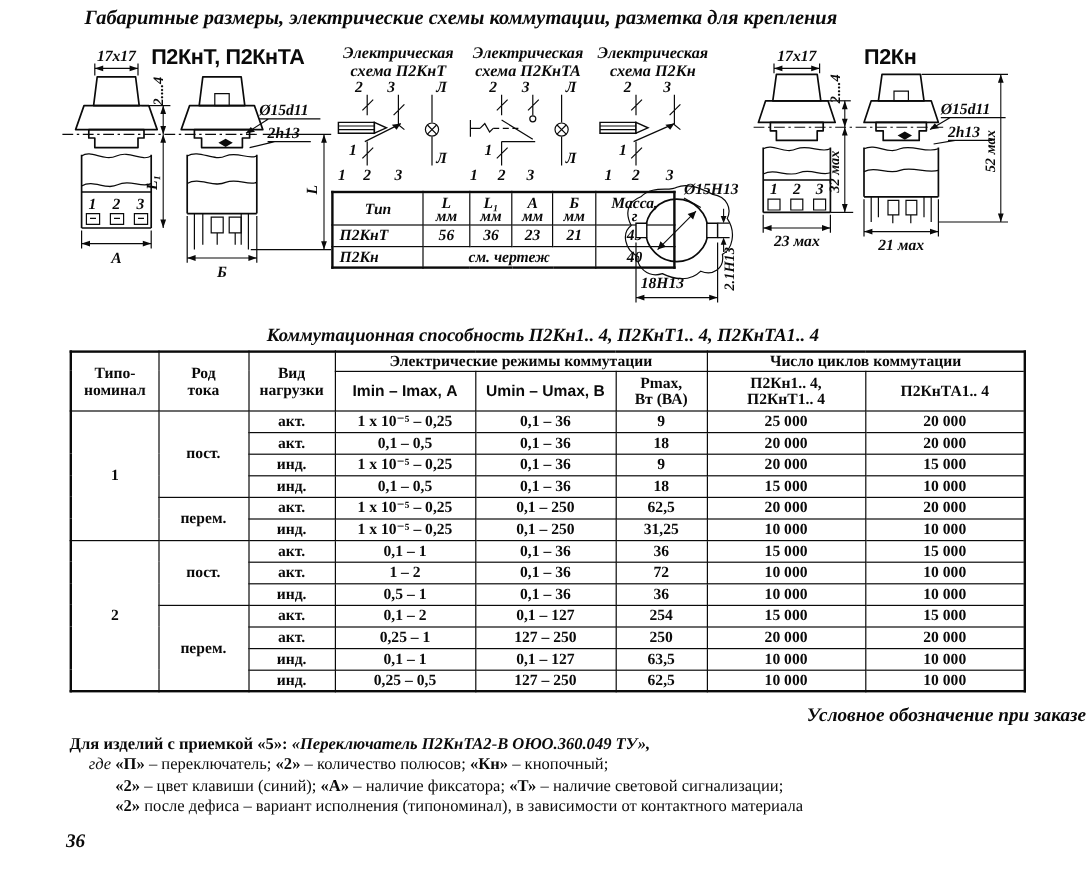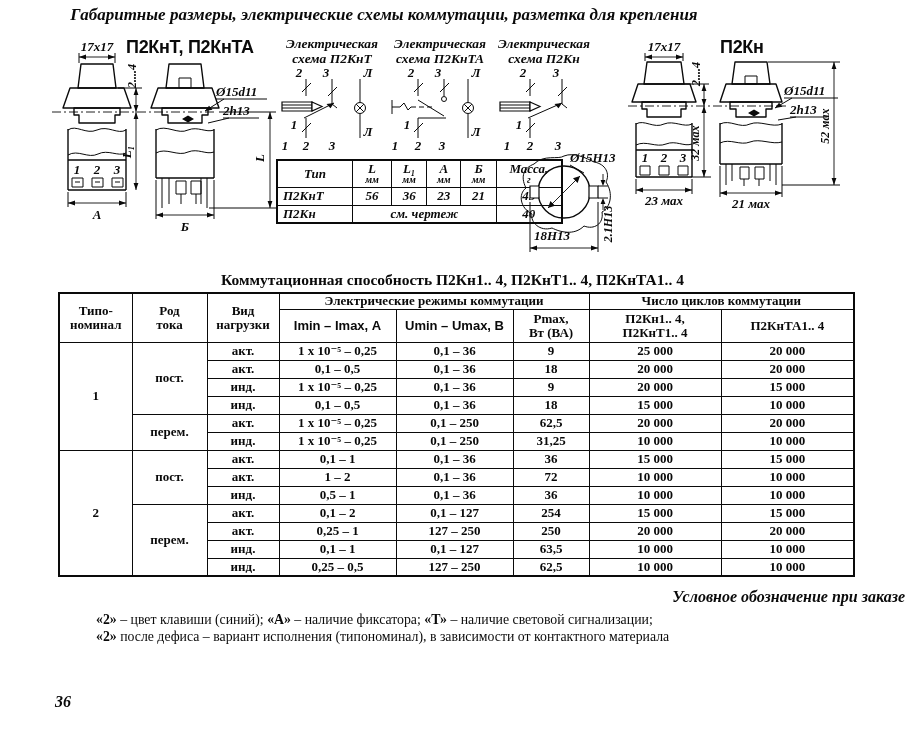--- a/index.html
+++ b/index.html
@@ -21,23 +21,23 @@
   .ah{fill:#0a0a0a;stroke:none;}
   .wf{fill:#fff;stroke:#0a0a0a;stroke-width:1.2;}
   .lbl{font-size:13px;font-style:italic;font-weight:bold;}
   .lbl12{font-size:12px;font-style:italic;font-weight:bold;}
   .dt{border-collapse:collapse;table-layout:fixed;background:#fff;}
   .dt td{border:1px solid #0a0a0a;text-align:center;vertical-align:middle;padding:0;overflow:hidden;}
   #dim-table{left:276px;top:159px;width:287px;font-weight:bold;font-style:italic;font-size:13px;border:2px solid #0a0a0a;}
   #dim-table thead tr{height:27px;}
   #dim-table tbody tr{height:18px;}
   #dim-table .m{display:block;font-size:13px;line-height:12px;}
-  #dim-table .u{display:block;font-size:10px;line-height:10px;}
+  #dim-table .u{display:block;font-size:13px;line-height:10px;}
   #dim-table .tipc{text-align:left;padding-left:5px;}
-  .tbl-title{top:271px;left:0;width:905px;text-align:center;font-size:15.5px;font-weight:bold;}
+  .tbl-title{top:271px;left:0;width:905px;text-align:center;font-size:15.5px;font-weight:bold;font-style:italic;}
   #main-table{left:58px;top:292px;width:795px;font-size:13px;border:2px solid #0a0a0a;}
   #main-table td{font-weight:bold;line-height:1.05;}
   #main-table thead td{font-size:13px;}
   #main-table thead tr.r1{height:16px;}
   #main-table thead tr.r2{height:33px;}
   #main-table tbody tr{height:18px;}
   .pre{white-space:pre-line;}
   .sans{font-family:Liberation Sans, sans-serif;}
   .order-title{top:588px;left:0;width:905px;text-align:right;font-size:16px;font-weight:bold;font-style:italic;}
   #order-lines{left:58px;top:611px;width:840px;font-size:13.8px;line-height:17.3px;}
@@ -500,17 +500,19 @@
         <td>127 – 250</td>
         <td>62,5</td>
         <td>10 000</td>
         <td>10 000</td>
       </tr>
     </tbody>
 </table>
 
 <div class="abs order-title">Условное обозначение при заказе</div>
 <div class="abs" id="order-lines">
+    <div class="order-line ind-0"><span class="seg-b">Для изделий с приемкой «5»:  </span><span class="seg-bi">«Переключатель П2КнТА2-В ОЮО.360.049 ТУ»,</span></div>
+    <div class="order-line ind-1"><span class="seg-i">где </span><span class="seg-b">«П»</span><span class="seg-r"> – переключатель; </span><span class="seg-b">«2»</span><span class="seg-r"> – количество полюсов; </span><span class="seg-b">«Кн»</span><span class="seg-r"> – кнопочный;</span></div>
     <div class="order-line ind-2"><span class="seg-b">«2»</span><span class="seg-r"> – цвет клавиши (синий); </span><span class="seg-b">«А»</span><span class="seg-r"> – наличие фиксатора; </span><span class="seg-b">«Т»</span><span class="seg-r"> – наличие световой сигнализации;</span></div>
     <div class="order-line ind-2"><span class="seg-b">«2»</span><span class="seg-r"> после дефиса – вариант исполнения (типономинал), в зависимости от контактного материала</span></div>
   </div>
 
 <div class="abs page-num">36</div>
 
 </body></html>

